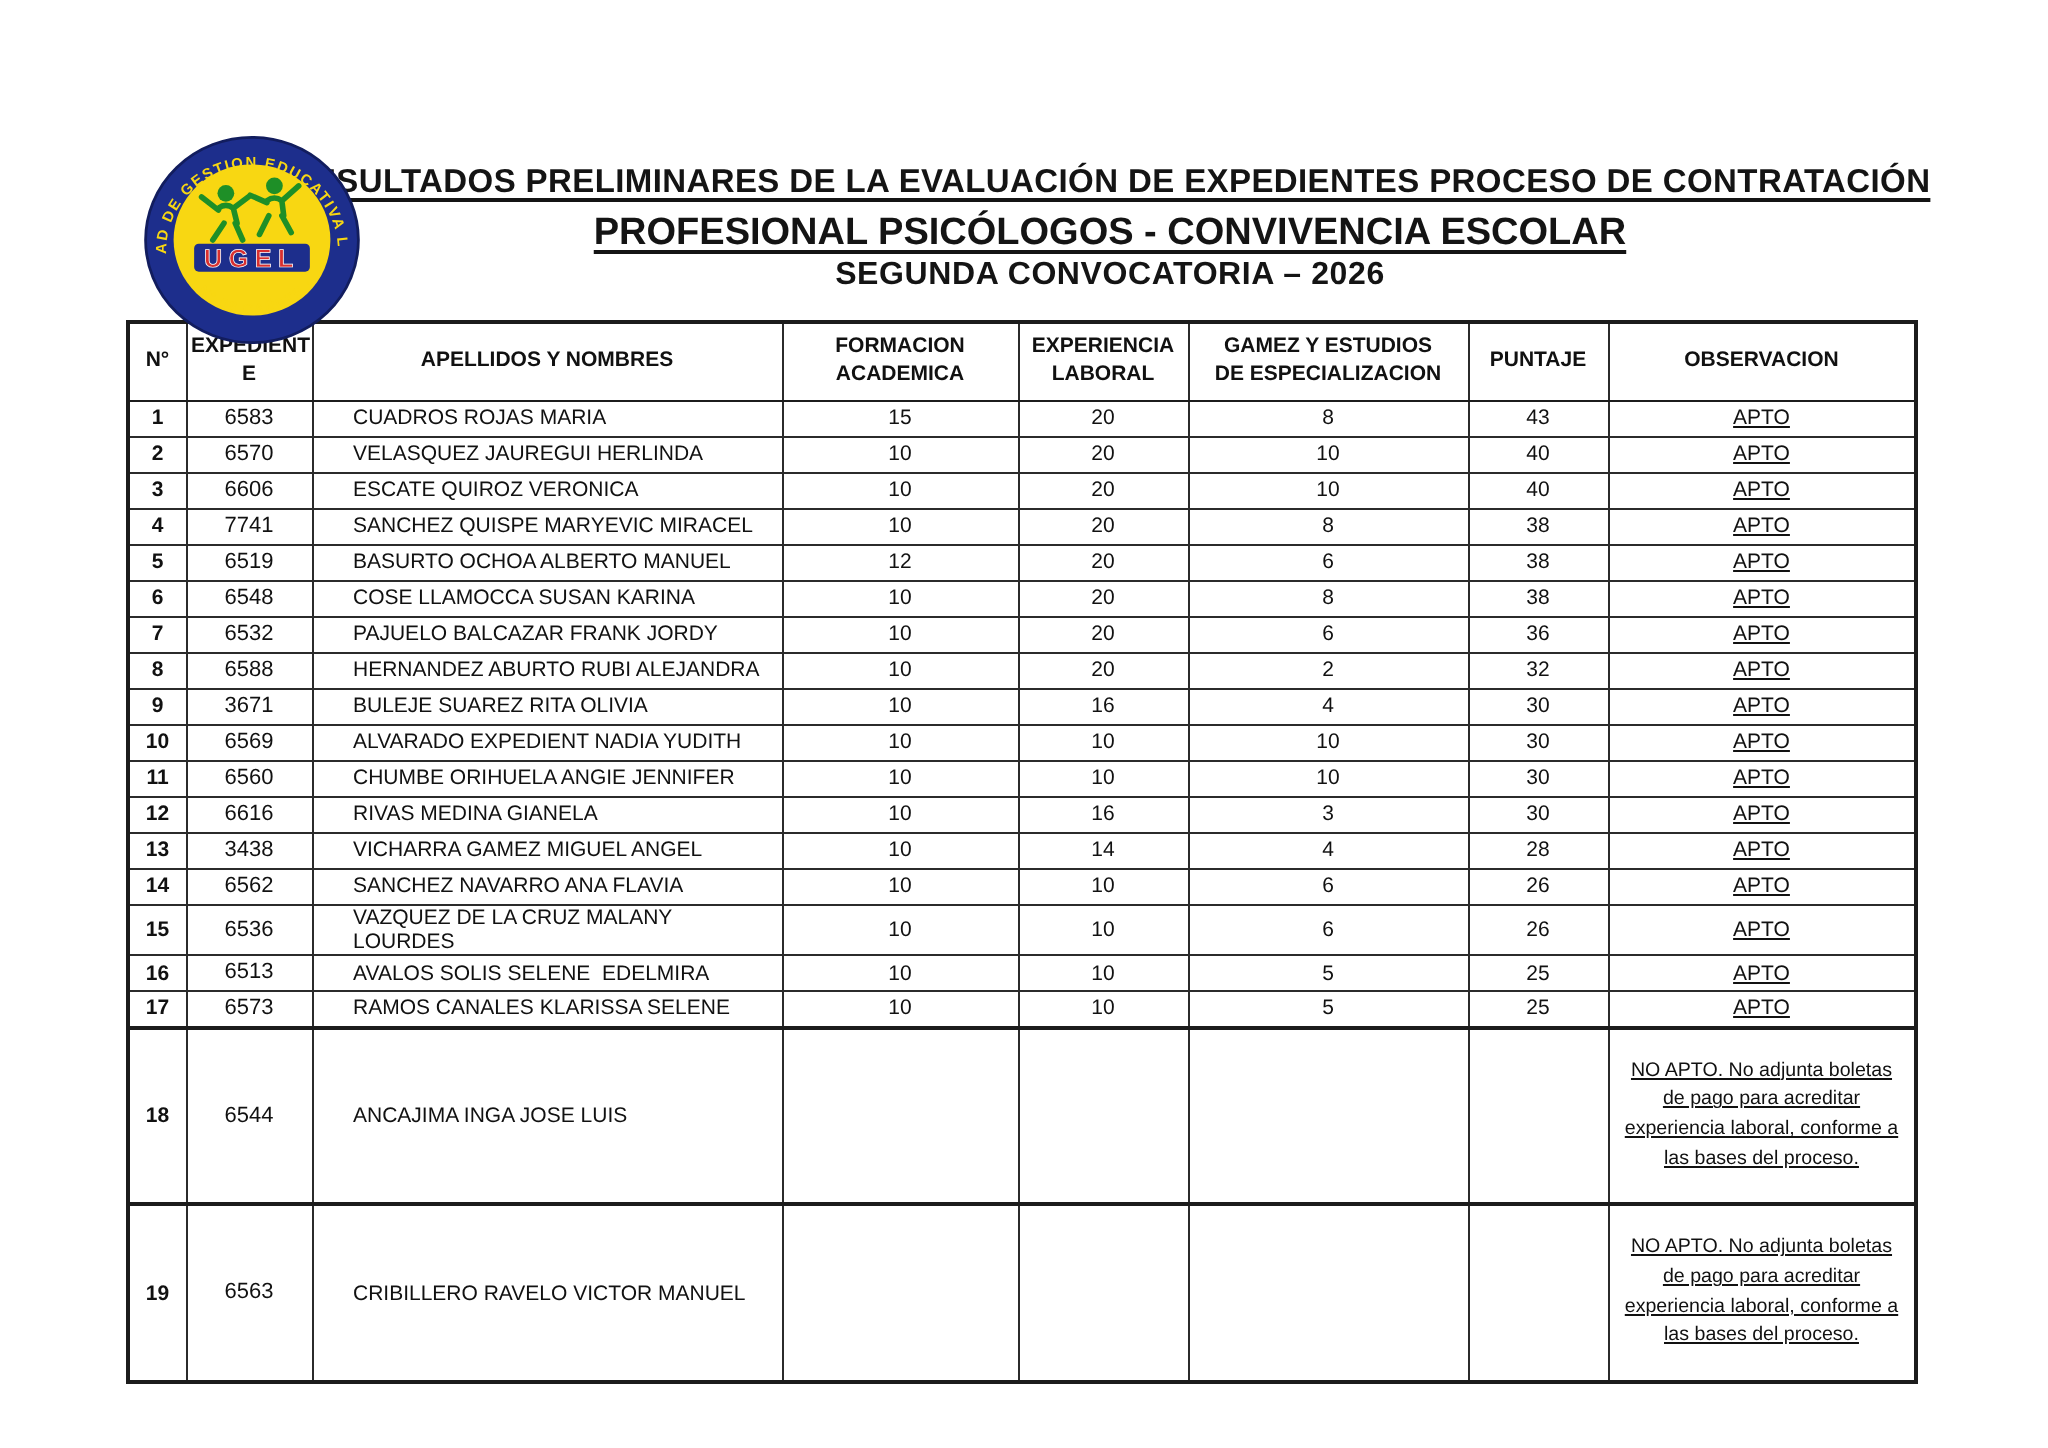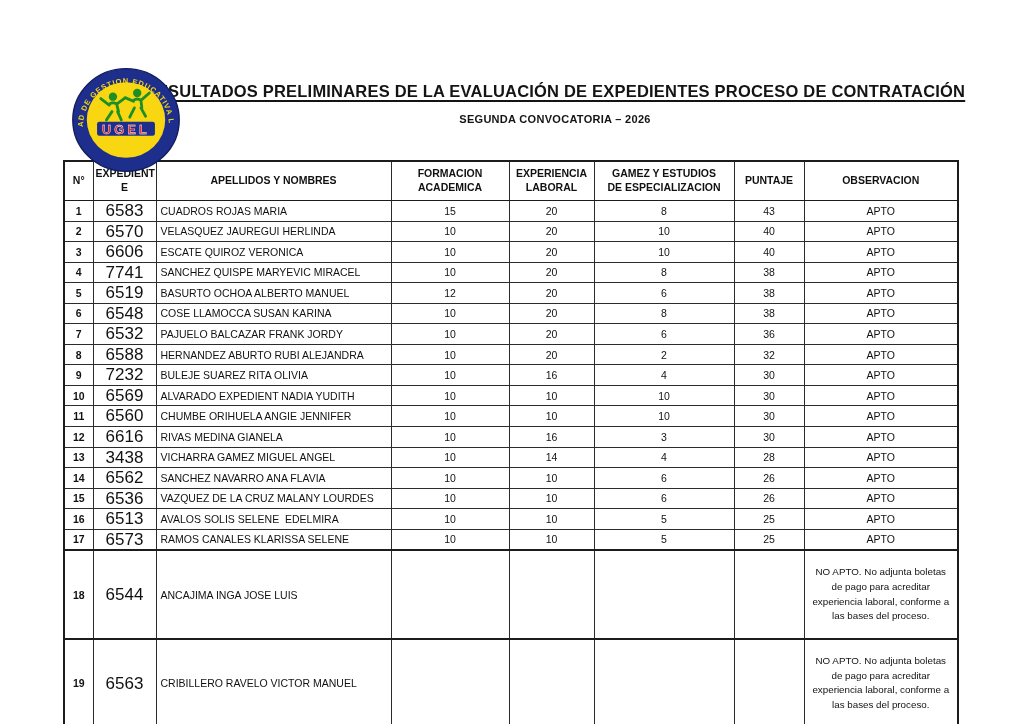--- a/index.html
+++ b/index.html
@@ -15,45 +15,45 @@
   }
   .title-1 {
     font-size:16.5px; letter-spacing:0.2px;
     text-decoration:underline; text-decoration-thickness:1.8px; text-underline-offset:3px;
     white-space:nowrap;
   }
   .title-2 {
     font-size:19px; margin-top:5px;
     text-decoration:underline; text-decoration-thickness:1.8px; text-underline-offset:3px;
   }
-  .subtitle { font-size:11px; margin-top:12px; letter-spacing:0.3px; }
+  .subtitle { font-size:16px; margin-top:1px; letter-spacing:0.3px; }
 
   .logo { position:absolute; left:68px; top:64px; z-index:3; }
 
   
   table.results {
     position:absolute; left:63px; top:160px; width:894px;
     border-collapse:collapse; table-layout:fixed;
     border:2px solid #1c1c1c;
   }
   .results th, .results td { border:1px solid #2b2b2b; overflow:hidden; }
   .results thead th {
     font-size:10.5px; font-weight:bold; text-align:center; vertical-align:middle;
     white-space:pre-line; line-height:1.3; height:36px; padding:1px 2px;
     border-bottom:1.5px solid #1c1c1c;
   }
   .results tbody tr { height:18px; }
   .results tbody tr.tall { height:70px; }
   .results tbody tr.tall td { border-top:2px solid #1c1c1c; }
   .results td { font-size:10.5px; vertical-align:middle; padding:0 3px; line-height:1.15; }
   td.c-num  { text-align:center; font-weight:bold; }
-  td.c-exp  { text-align:center; font-size:17px; }
-  td.c-name { text-align:left; white-space:pre-wrap; padding-left:4px; }
+  td.c-exp  { text-align:center; font-size:11px; }
+  td.c-name { text-align:left; white-space:pre-wrap; padding-left:20px; }
   td.c-val  { text-align:center; }
-  td.c-obs  { text-align:center; }
+  td.c-obs  { text-align:center;text-decoration:underline; }
   tr.tall td.c-obs { font-size:9.8px; line-height:1.5; padding:14px 6px; }
 </style>
 </head>
 <body>
 
 <div class="page">
 
   <svg class="logo" width="116" height="112" viewBox="0 0 120 120" xmlns="http://www.w3.org/2000/svg">
     <ellipse cx="60" cy="60" rx="57" ry="55" fill="#1d2e8c" stroke="#121d5e" stroke-width="1.5"></ellipse>
     <ellipse cx="60" cy="60" rx="42" ry="40.5" fill="#f8d712"></ellipse>
@@ -70,20 +70,21 @@
       <path d="M42,43 q4,-3 8,0 l2,8 M45,51 l-6,9 M51,51 l4,9 M42,44 l-9,-7 M50,43 l8,-6"></path>
       <circle cx="72" cy="31" r="4.5" fill="#1e8f27" stroke="none"></circle>
       <path d="M68,39 q4,-3 8,0 l1,8 M69,47 l-5,10 M76,47 l5,9 M68,40 l-9,-4 M76,39 l9,-8"></path>
     </g>
     <rect x="29" y="62" width="62" height="15" rx="2.5" fill="#1d2e8c"></rect>
     <text x="60" y="74.5" text-anchor="middle" font-size="13.5" font-weight="bold" fill="#d92f2f" stroke="#ffffff" stroke-width="0.4" letter-spacing="3.5">UGEL</text>
   </svg>
 
   <div class="titles">
     <div class="title-1">RESULTADOS PRELIMINARES DE LA EVALUACIÓN DE EXPEDIENTES PROCESO DE CONTRATACIÓN</div>
+    <div class="title-2">PROFESIONAL PSICÓLOGOS - CONVIVENCIA ESCOLAR</div>
     <div class="subtitle">SEGUNDA CONVOCATORIA – 2026</div>
   </div>
 
   <table class="results">
     <colgroup>
       <col style="width:29px">
         <col style="width:63px">
         <col style="width:235px">
         <col style="width:118px">
       <col style="width:85px">
@@ -183,21 +184,21 @@
       <td class="c-exp">6588</td>
       <td class="c-name">HERNANDEZ ABURTO RUBI ALEJANDRA</td>
       <td class="c-val">10</td>
       <td class="c-val">20</td>
       <td class="c-val">2</td>
       <td class="c-val">32</td>
       <td class="c-obs">APTO</td>
     </tr>
         <tr>
       <td class="c-num">9</td>
-      <td class="c-exp">7232</td>
+      <td class="c-exp">3671</td>
       <td class="c-name">BULEJE SUAREZ RITA OLIVIA</td>
       <td class="c-val">10</td>
       <td class="c-val">16</td>
       <td class="c-val">4</td>
       <td class="c-val">30</td>
       <td class="c-obs">APTO</td>
     </tr>
         <tr>
       <td class="c-num">10</td>
       <td class="c-exp">6569</td>

